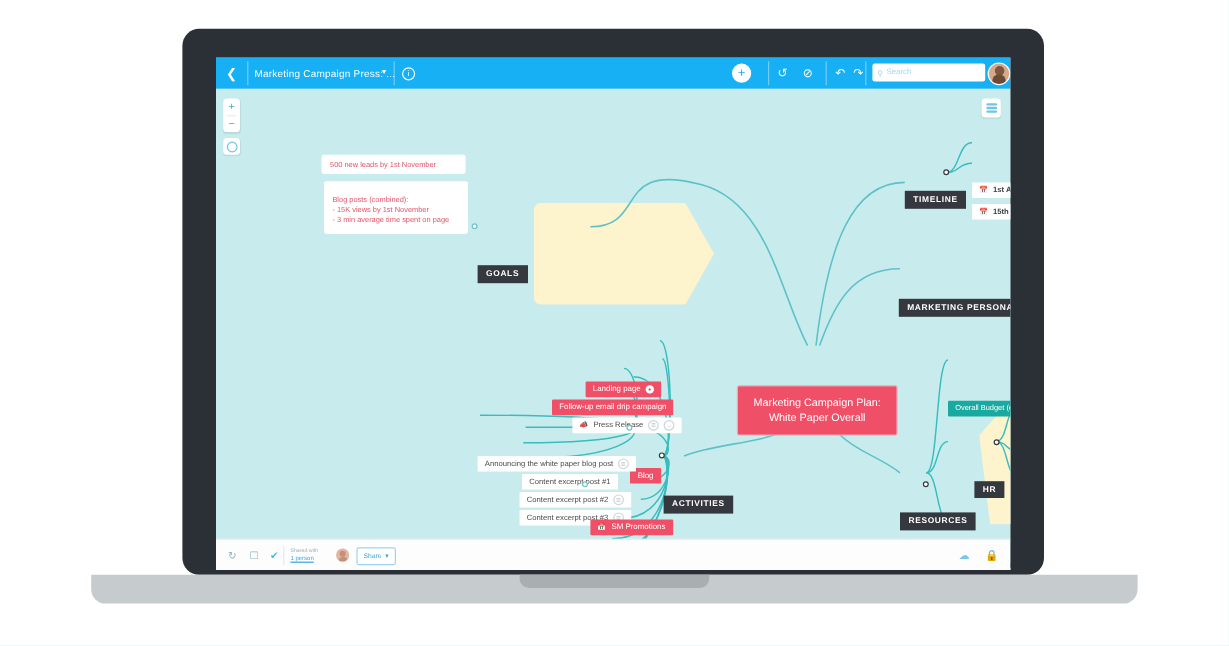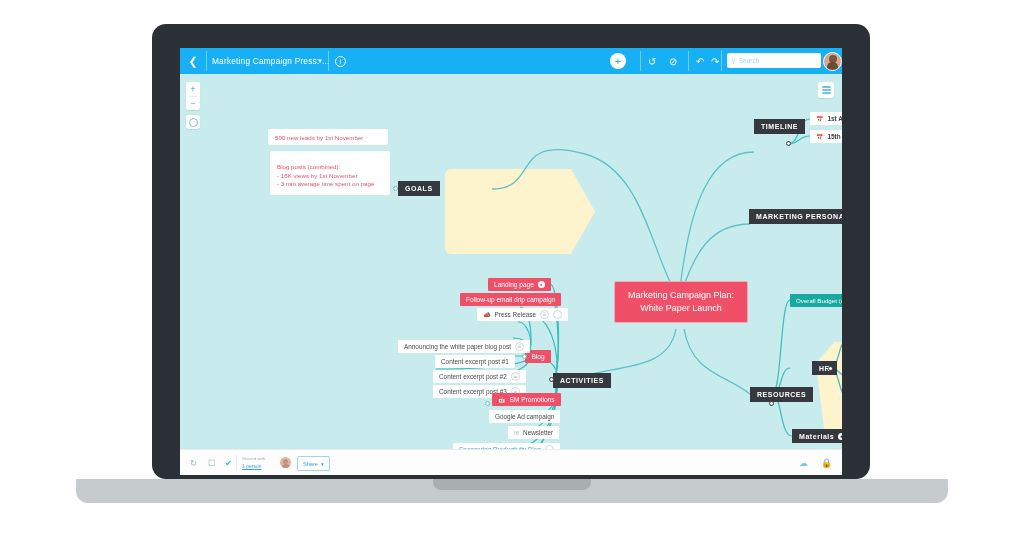--- a/index.html
+++ b/index.html
@@ -50,21 +50,21 @@
   .zoomgrp div{position:absolute;left:0;width:14px;height:14px;display:flex;align-items:center;justify-content:center;color:#3aa8dd;font-size:9px;}
   .zoomgrp .zb{top:0}.zoomgrp .zc{top:14px}
   .zoomgrp .sep{position:absolute;left:3px;top:14px;width:8px;height:1px;background:#e3eef3;}
   .fitbtn{position:absolute;left:6px;top:41px;width:14px;height:14px;background:#fff;border-radius:3px;display:flex;align-items:center;justify-content:center;box-shadow:0 1px 1px rgba(0,0,0,.08);}
   .fitbtn i{width:7px;height:7px;border-radius:50%;border:1.5px solid #6fc4e8;display:block;}
   .menubtn{position:absolute;right:8px;top:8px;width:16px;height:16px;background:#fff;border-radius:3px;display:flex;flex-direction:column;align-items:center;justify-content:center;gap:1.5px;box-shadow:0 1px 1px rgba(0,0,0,.08);}
   .menubtn b{display:block;width:9px;height:1.5px;background:#6fc4e8;border-radius:1px;}
 
   svg.links{position:absolute;left:0;top:0;width:662px;height:375px;overflow:visible;}
 
-  .node{position:absolute;box-sizing:border-box;display:flex;align-items:center;white-space:nowrap;}
+  .node{position:absolute;box-sizing:border-box;display:flex;align-items:center;white-space:nowrap;margin-top:40px;}
   .n-dark{background:#35393f;color:#fff;font-size:7px;letter-spacing:.55px;font-weight:bold;padding:0 7px;height:15px;justify-content:center;}
   .n-pink{background:#ef4f67;color:#fff;font-size:6.6px;padding:0 6px;height:13px;border-radius:1px;}
   .n-white{background:#fff;color:#4a4a4a;font-size:6.4px;padding:0 6px;height:13px;border-radius:1px;}
   .n-center{background:#ef4f67;color:#fff;font-size:9px;border:1px solid #f3a7b4;border-radius:2px;
     display:flex;flex-direction:column;align-items:center;justify-content:center;line-height:13px;text-align:center;}
   .n-budget{background:#18a9a0;color:#fff;font-size:6.2px;padding:0 6px;height:13px;border-radius:1px;}
   .n-blue{background:#fff;color:#3c9fd6;font-size:6.4px;padding:0 6px;height:13px;border-radius:1px;}
 
   .badge{display:inline-flex;align-items:center;justify-content:center;border-radius:50%;font-size:4.6px;margin-left:4px;flex:none;}
   .b-w{width:7px;height:7px;background:#fff;color:#ef4f67;}
@@ -202,21 +202,21 @@
           <path d="M676,362 C686,362 684,388 694,388"></path>
           <path d="M740,335 C748,335 746,335 752,335"></path>
           <path d="M740,352 C748,352 746,352 752,352"></path>
           <path d="M740,370 C748,370 746,370 752,370"></path>
           <path d="M740,388 C748,388 746,388 752,388"></path>
         </g>
       </svg>
 
       <div class="node n-center" style="left:434px;top:207px;width:134px;height:42px;">
         <span>Marketing Campaign Plan:</span>
-        <span>White Paper Launch</span>
+        <span>White Paper Overall</span>
       </div>
 
       <div class="node n-dark" style="left:218px;top:107px;">
         <span>GOALS</span>
       </div>
       <div class="dot" style="left:213px;top:112px;"></div>
       <div style="position:absolute;left:88px;top:55px;width:120px;height:16px;background:#fff;border-radius:2px;
                   display:flex;align-items:center;padding:0 7px;box-sizing:border-box;color:#e0556a;font-size:6.2px;">
         <span>500 new leads by 1st November</span>
       </div>

